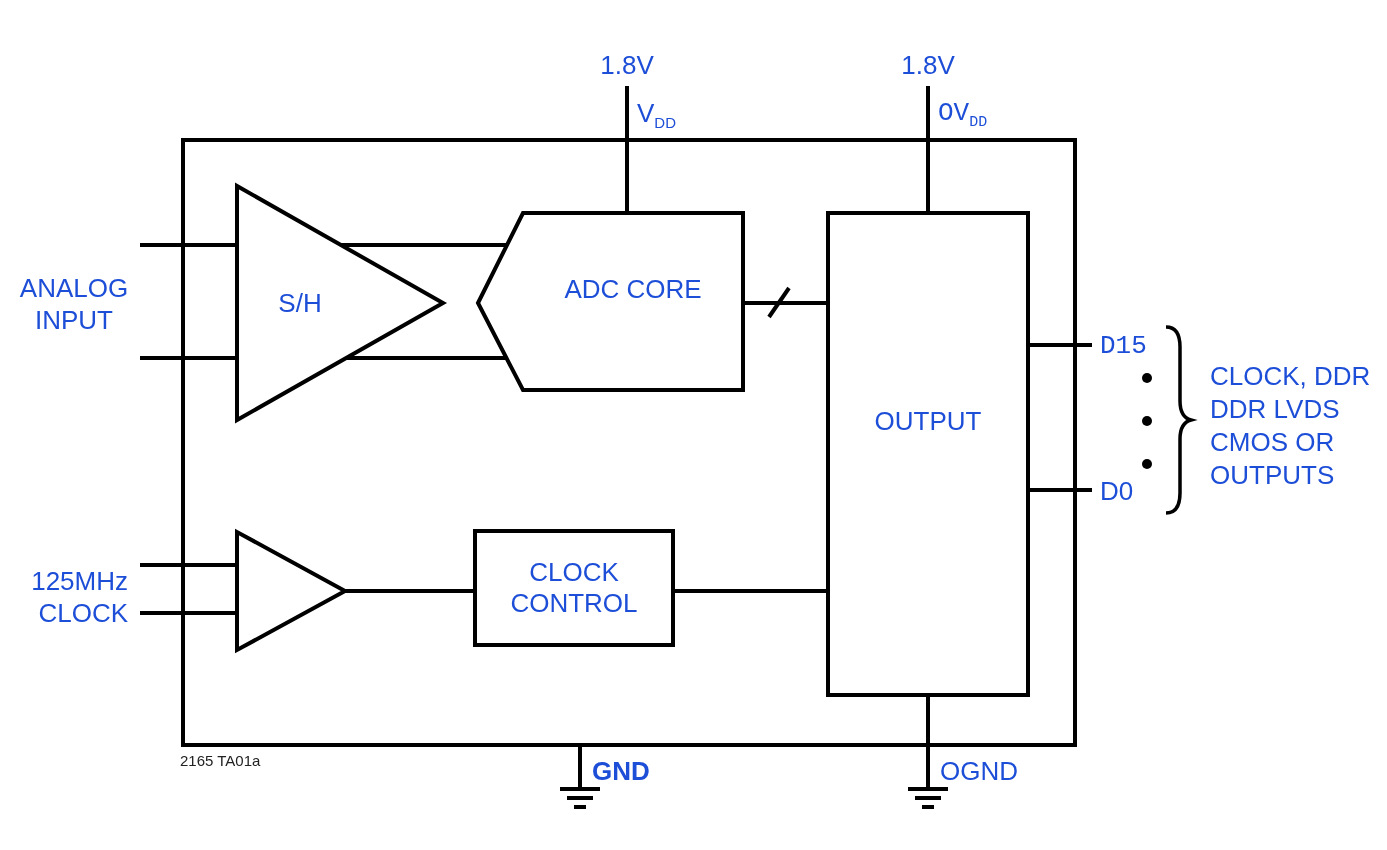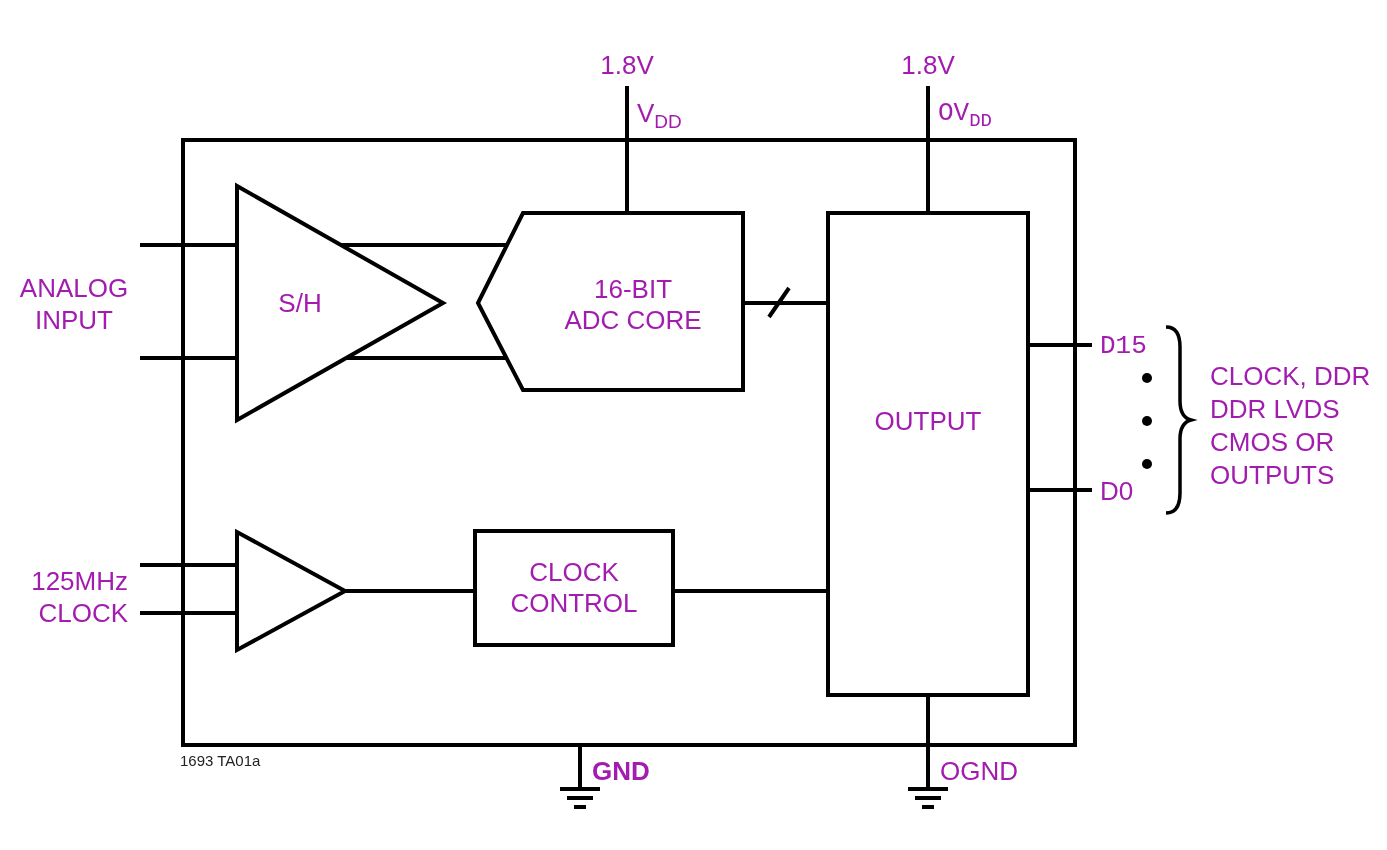--- a/index.html
+++ b/index.html
@@ -9,27 +9,27 @@
     background:#ffffff;
     font-family:"Liberation Sans", sans-serif;
     color:#111;
     overflow:hidden;
   }
   #schematic{position:absolute;left:0;top:0;}
   .lbl{
     position:absolute;
     font-size:26px;
     line-height:31px;
-    color:#a21caf;
+    color:#1d4ed8;
     white-space:nowrap;
   }
   .center{text-align:center;}
   .right{text-align:right;}
   .small{font-size:15px;line-height:16px;color:#222;}
-  sub.pinsub{font-size:19px;line-height:0;}
+  sub.pinsub{font-size:15px;line-height:0;}
 </style>
 </head>
 <body>
 
 <div id="stage">
 
   <svg id="schematic" width="1387" height="850" viewBox="0 0 1387 850" fill="none" stroke="#000" stroke-width="4">
 
     <rect x="183" y="140" width="892" height="605"></rect>
 
@@ -93,21 +93,20 @@
   </div>
 
   <div class="lbl center" style="left:8px;top:272px;width:132px;line-height:32px;">
     <div>ANALOG</div>
     <div>INPUT</div>
   </div>
 
   <div class="lbl center" style="left:240px;top:288px;width:120px;">S/H</div>
 
   <div class="lbl center" style="left:523px;top:274px;width:220px;">
-    <div>16-BIT</div>
     <div>ADC CORE</div>
   </div>
 
   <div class="lbl center" style="left:828px;top:406px;width:200px;">
     <div>OUTPUT</div>
   </div>
 
   <div class="lbl center" style="left:475px;top:557px;width:198px;">
     <div>CLOCK</div>
     <div>CONTROL</div>
@@ -122,15 +121,15 @@
   <div class="lbl" style="left:1210px;top:360px;line-height:33px;">
     <div>CLOCK, DDR</div>
     <div>DDR LVDS</div>
     <div>CMOS OR</div>
     <div>OUTPUTS</div>
   </div>
 
   <div class="lbl" style="left:592px;top:756px;font-weight:bold;">GND</div>
   <div class="lbl" style="left:940px;top:756px;">OGND</div>
 
-  <div class="lbl small" style="left:180px;top:753px;">1693 TA01a</div>
+  <div class="lbl small" style="left:180px;top:753px;">2165 TA01a</div>
 
 </div>
 
 </body></html>

